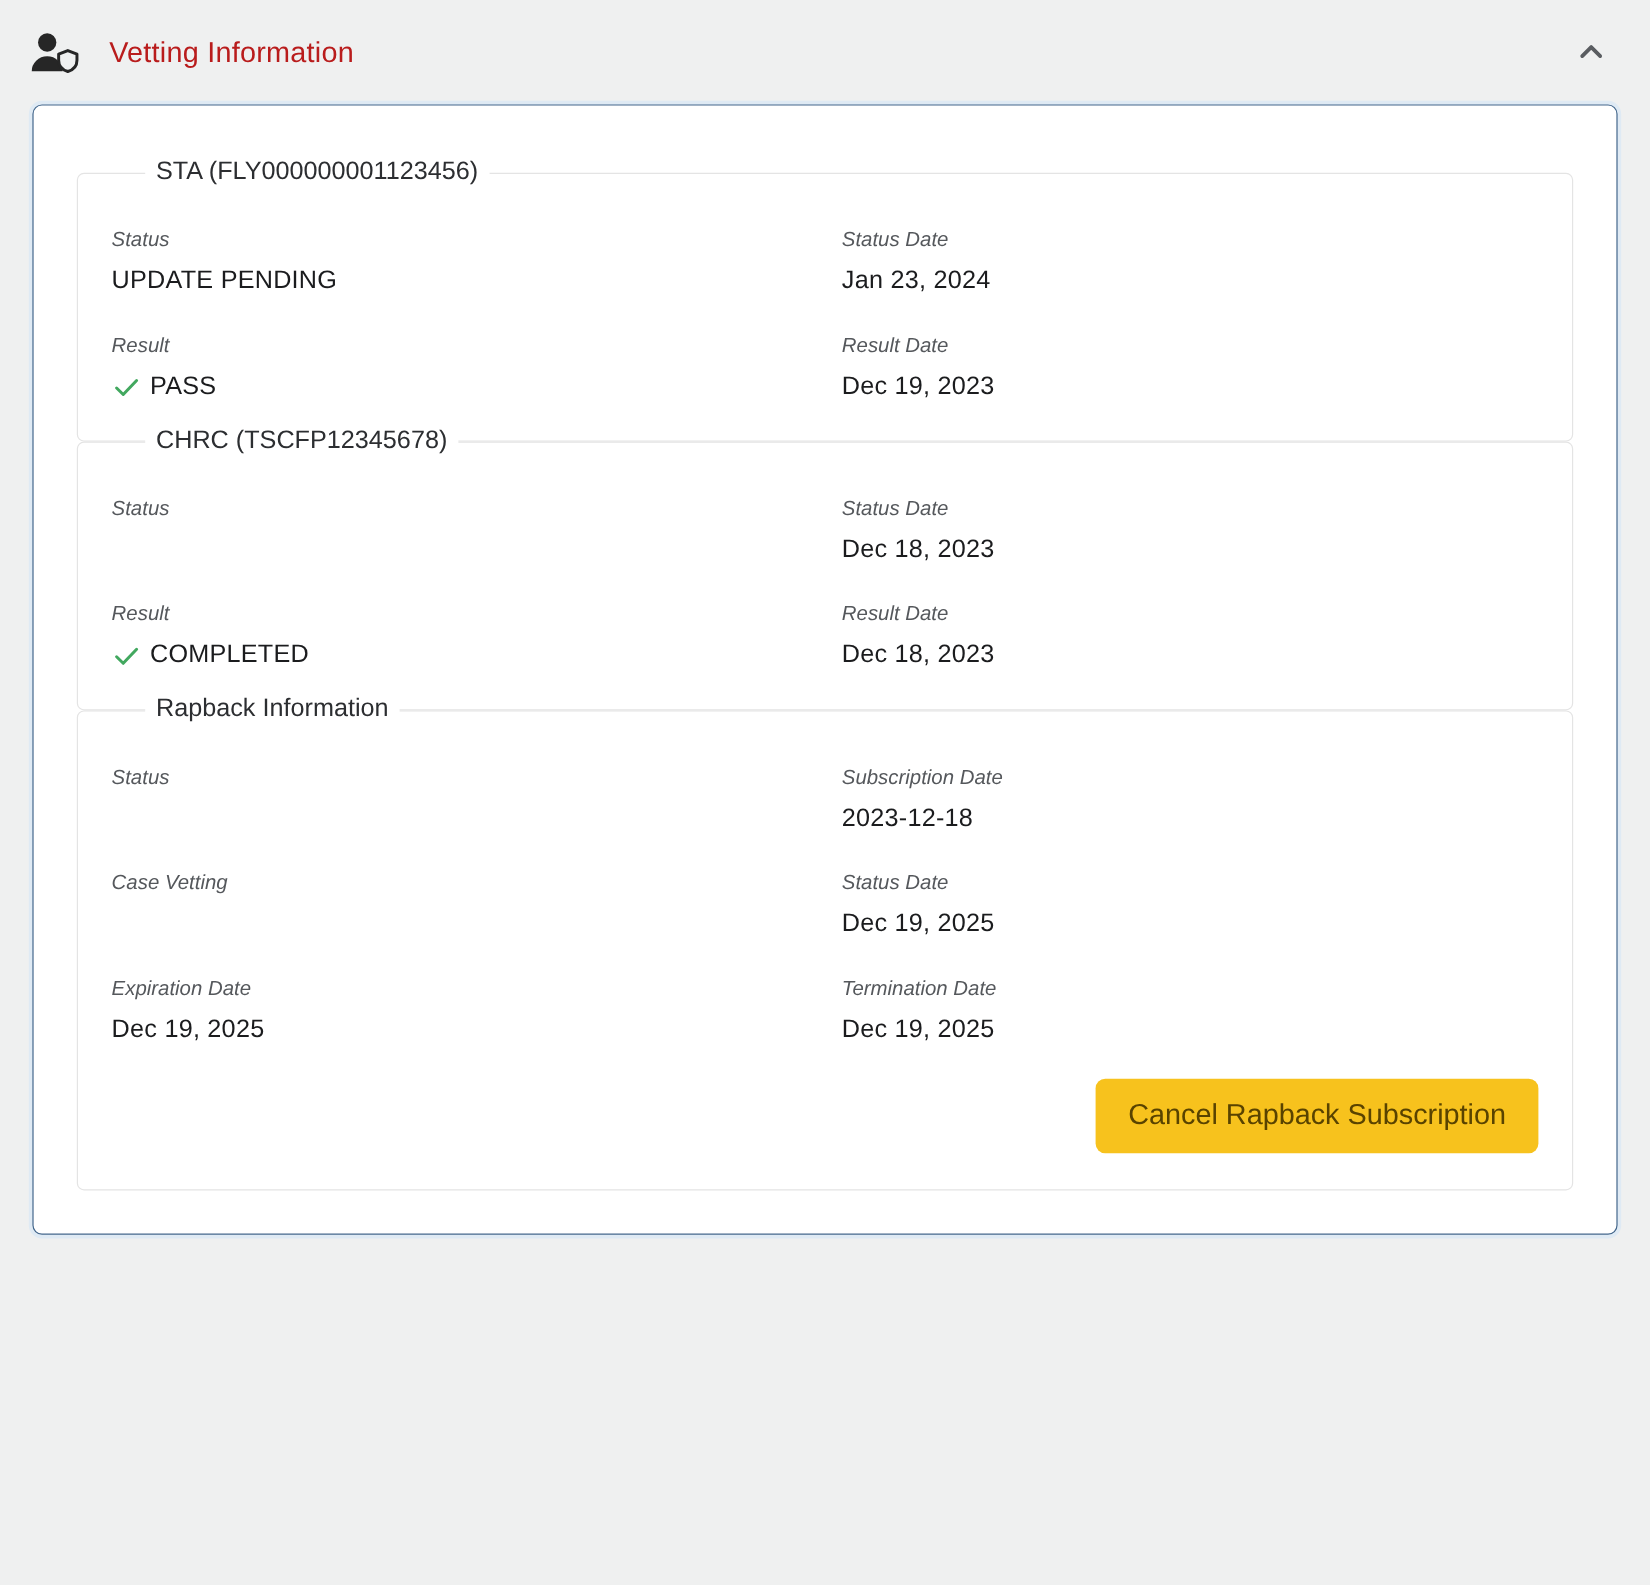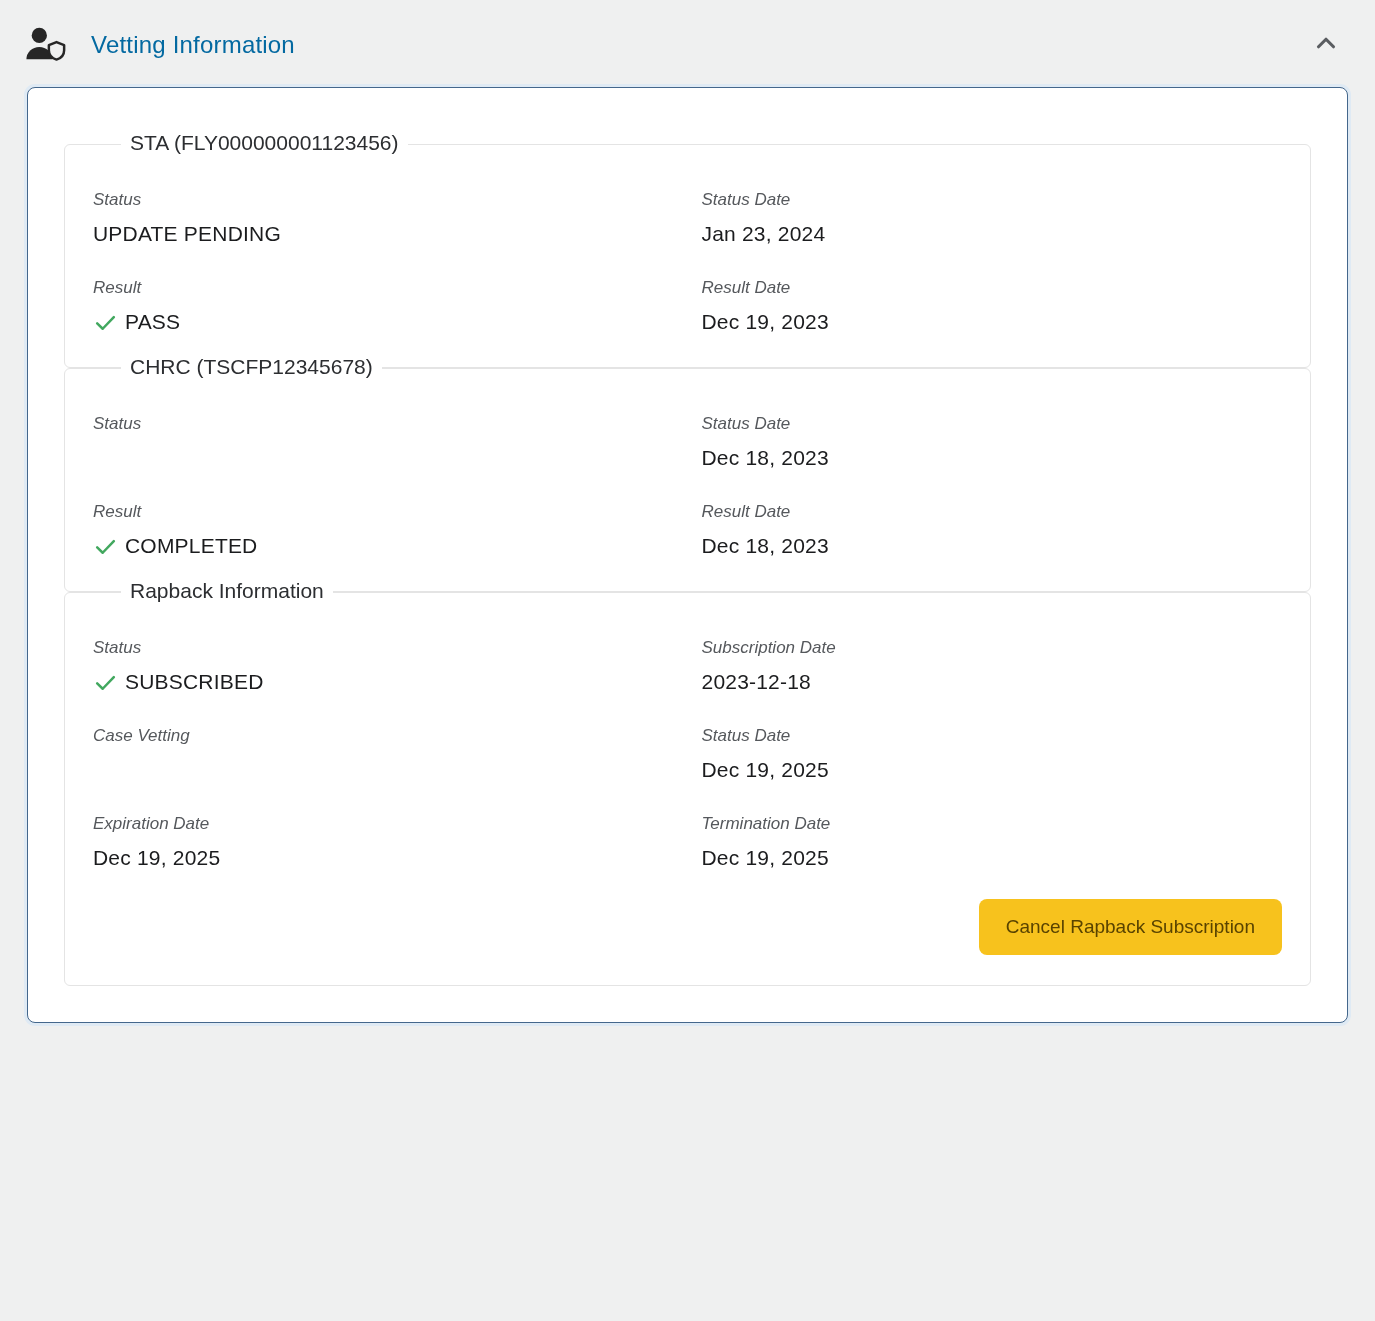--- a/index.html
+++ b/index.html
@@ -15,21 +15,21 @@
   
   .panel-header {
     display: flex;
     align-items: center;
     padding: 24px 30px 22px 25px;
   }
   .panel-header .hdr-icon { display: inline-flex; margin-right: 24px; }
   .panel-title {
     font-size: 24px;
     font-weight: 500;
-    color: #0369a1;
+    color: #b91c1c;
     letter-spacing: 0.2px;
   }
   .collapse-btn {
     margin-left: auto;
     background: none;
     border: none;
     padding: 4px;
     cursor: pointer;
     display: inline-flex;
   }
@@ -96,21 +96,21 @@
     display: flex;
     justify-content: flex-end;
     margin-top: 26px;
   }
   .cancel-btn {
     background: #f7c21d;
     color: #594300;
     border: none;
     border-radius: 8px;
     padding: 17px 27px;
-    font-size: 19px;
+    font-size: 24px;
     font-family: "Liberation Sans", sans-serif;
     cursor: pointer;
   }
 </style>
 </head>
 <body>
 
 <div class="panel-header">
   <span class="hdr-icon">
     <svg viewBox="0 0 44 38" width="42" height="37" aria-hidden="true">
@@ -186,28 +186,20 @@
         <div class="field-value">Dec 18, 2023</div>
       </div>
     </div>
   </div>
 
   <div class="group">
     <span class="group-legend">Rapback Information</span>
     <div class="grid">
       <div>
         <div class="field-label">Status</div>
-        <div class="field-value">
-          <span class="check">
-            <svg viewBox="0 0 24 24" width="25" height="25" aria-hidden="true">
-              <path d="M4 12.8 L9.3 18 L20 6.8" fill="none" stroke="#42a85f" stroke-width="2.4" stroke-linecap="round" stroke-linejoin="round"></path>
-            </svg>
-          </span>
-          <span>SUBSCRIBED</span>
-        </div>
       </div>
       <div>
         <div class="field-label">Subscription Date</div>
         <div class="field-value">2023-12-18</div>
       </div>
       <div>
         <div class="field-label">Case Vetting</div>
       </div>
       <div>
         <div class="field-label">Status Date</div>

